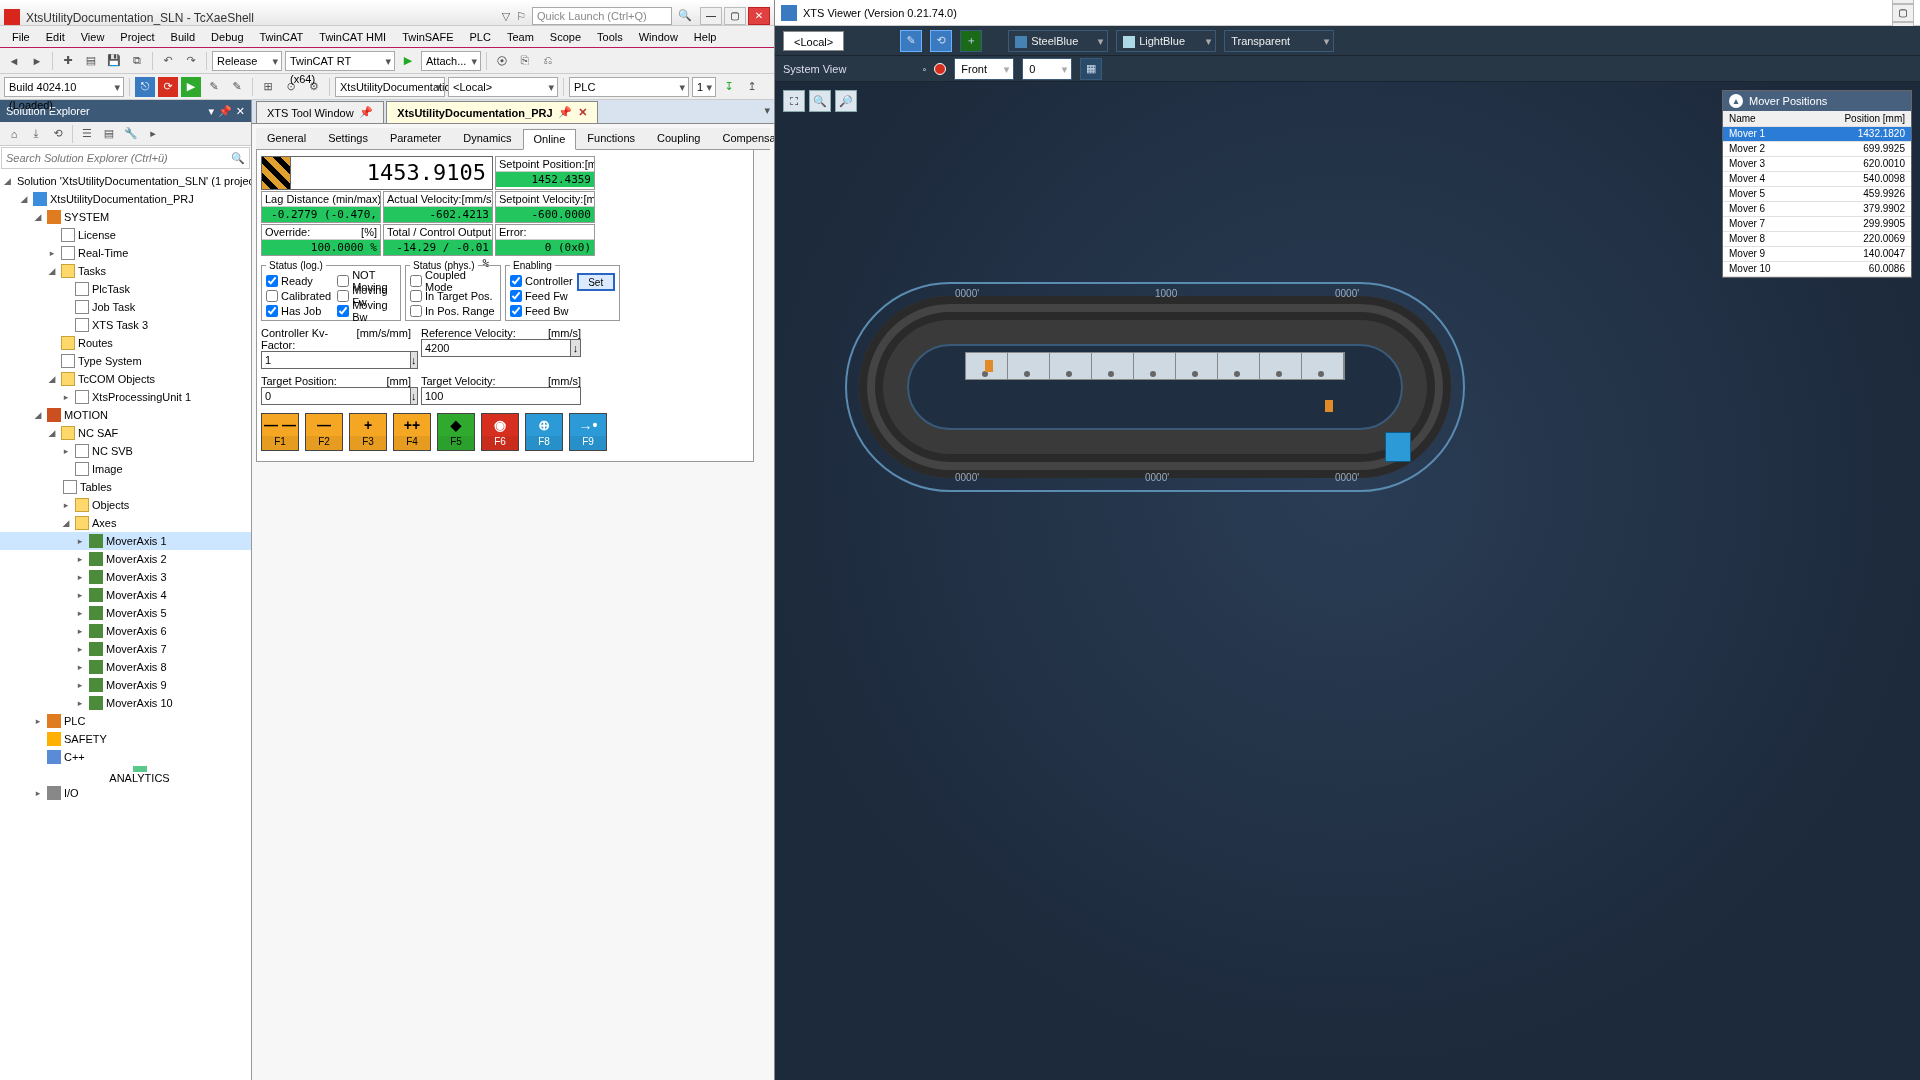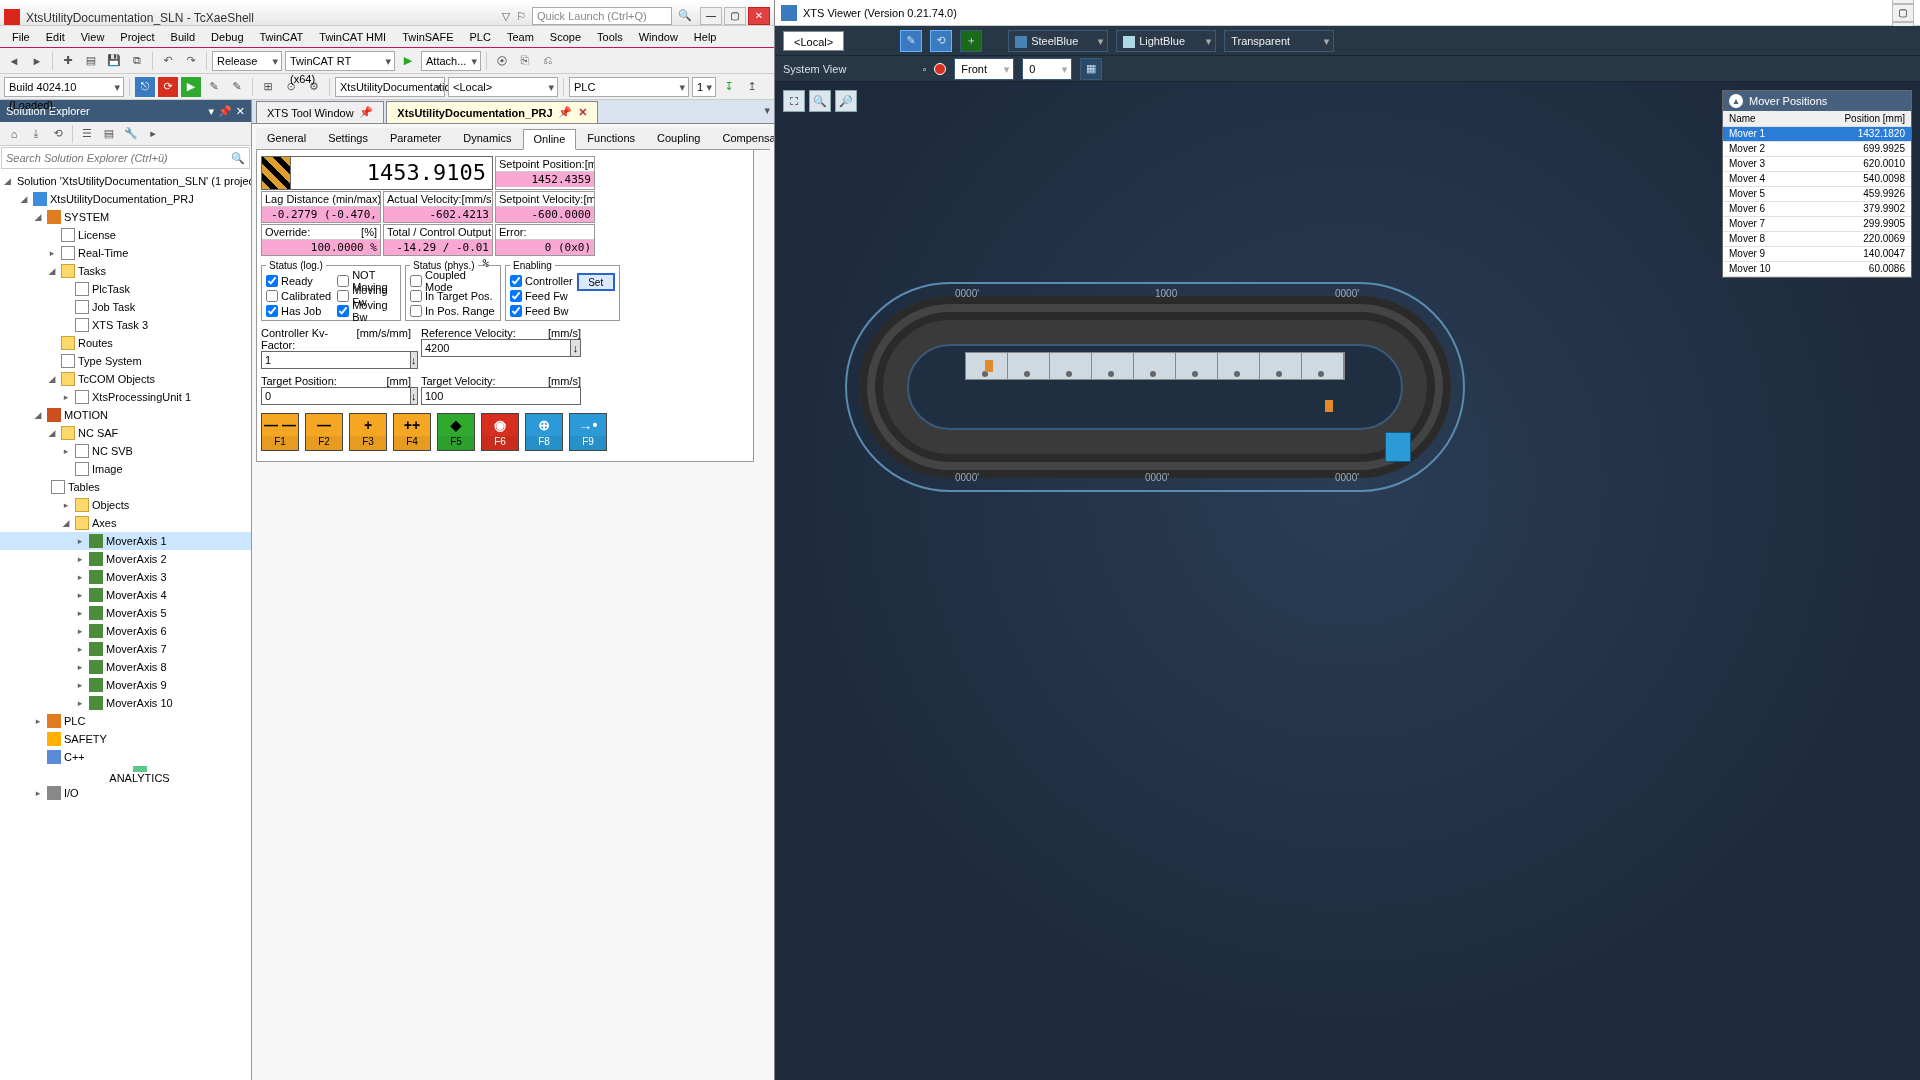--- a/index.html
+++ b/index.html
@@ -56,21 +56,21 @@
 .proptabs{height:22px;display:flex;border-bottom:1px solid #999;background:#efefef}
 .ptab{padding:3px 10px;border:1px solid transparent;cursor:pointer}
 .ptab.active{background:#fff;border:1px solid #999;border-bottom-color:#fff;position:relative;top:1px}
 .panel{background:#fff;border:1px solid #999;border-top:none;padding:6px 4px 10px;width:498px}
 .big-read{height:34px;display:flex}
 .hatch{width:30px;height:34px;background:repeating-linear-gradient(45deg,#e0a030,#e0a030 6px,#000 6px,#000 12px);border:1px solid #666}
 .bigval{flex:1;border:1px solid #666;border-left:none;text-align:right;padding:0 6px;font-size:22px;line-height:32px;font-family:Consolas,monospace}
 .field-row{display:flex;gap:2px;margin-bottom:1px}
 .fld{border:1px solid #999;display:flex;flex-direction:column;min-width:0}
 .fld .lbl{display:flex;justify-content:space-between;padding:0 3px;font-size:10px;background:#fff;height:14px;line-height:14px;white-space:nowrap;overflow:hidden}
-.fld .val{text-align:right;padding:0 3px;background:#f9a8d4;height:16px;line-height:16px;font-family:Consolas,monospace;border-top:1px solid #ccc}
+.fld .val{text-align:right;padding:0 3px;background:#22c55e;height:16px;line-height:16px;font-family:Consolas,monospace;border-top:1px solid #ccc}
 fieldset.status{border:1px solid #999;padding:2px 4px;margin-right:2px}
 fieldset.status legend{font-size:10px;padding:0 3px}
 .chk-col{display:flex;flex-direction:column;gap:0}
 .chk{display:flex;align-items:center;gap:3px;height:15px;font-size:10px}
 .chk input{width:12px;height:12px}
 .setbtn{width:38px;height:18px;border:2px solid #2a64c4;background:#dceaff;cursor:pointer;font-size:10px}
 .kv-row{display:flex;gap:10px;margin:6px 0 2px}
 .kv{display:flex;flex-direction:column;width:216px}
 .kv .klbl{display:flex;justify-content:space-between;font-size:10px}
 .kv .kin{display:flex}
@@ -311,21 +311,21 @@
           <div class="tn" style="padding-left: 60px;">
             <span class="tw">▸</span>
             <span class="ic file"></span>
             <span>NC SVB</span>
           </div>
           <div class="tn" style="padding-left: 60px;">
             <span class="tw"></span>
             <span class="ic file"></span>
             <span>Image</span>
           </div>
-          <div class="tn" style="padding-left: 36px;">
+          <div class="tn" style="padding-left: 48px;">
             <span class="tw"></span>
             <span class="ic file"></span>
             <span>Tables</span>
           </div>
           <div class="tn" style="padding-left: 60px;">
             <span class="tw">▸</span>
             <span class="ic folder"></span>
             <span>Objects</span>
           </div>
           <div class="tn" style="padding-left: 60px;">

